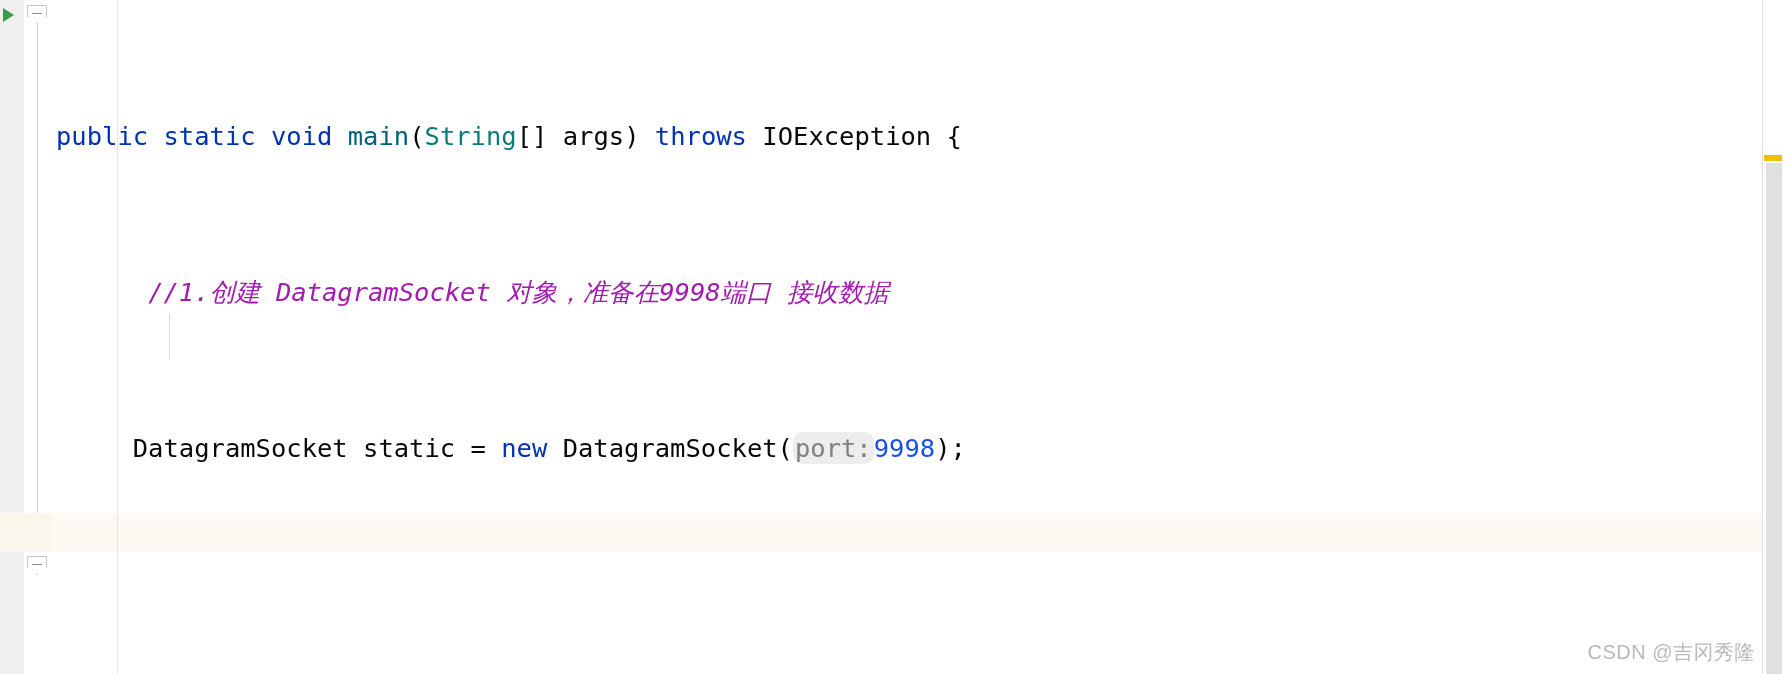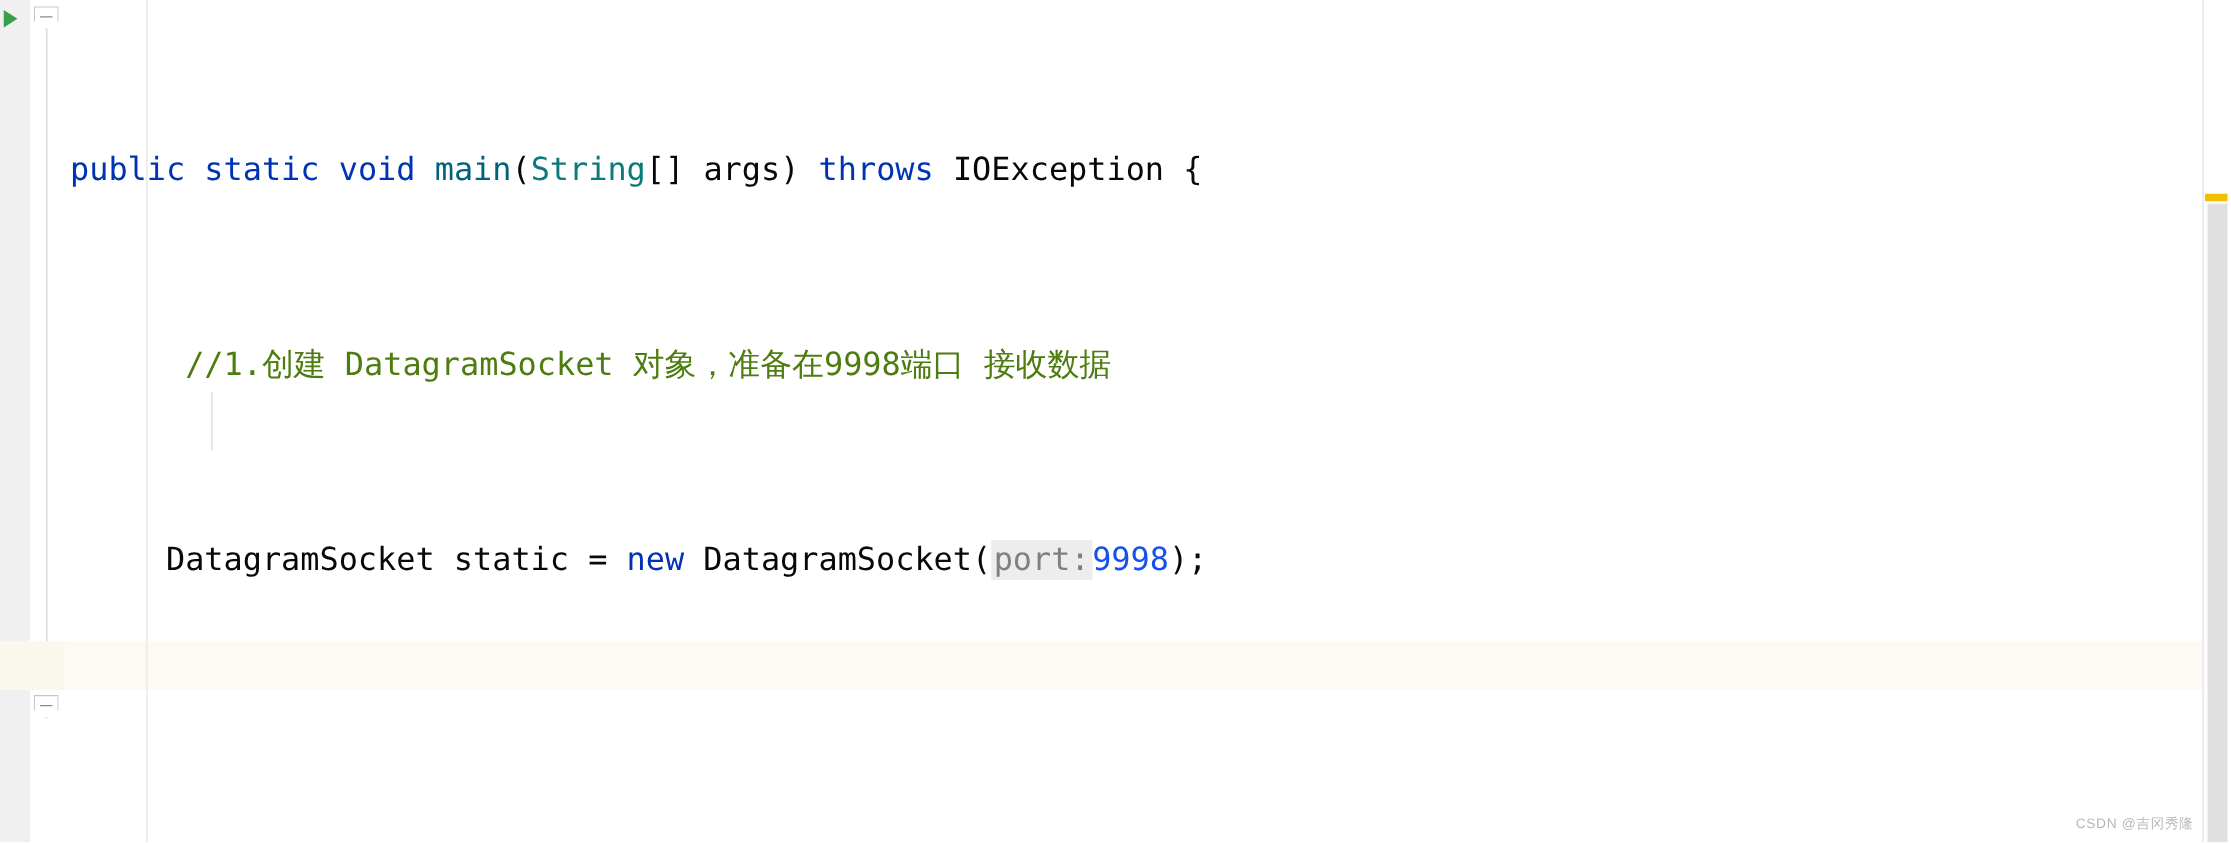--- a/index.html
+++ b/index.html
@@ -147,26 +147,26 @@
     height: 39px;
     padding-left: 4px;
   }
 
   
   .kw       { color: #0033b3; }          
   .type-t   { color: #0b7a7a; }          
   .fnname   { color: #00627a; }          
   .plain    { color: #080808; }          
   .num      { color: #1750eb; }  
-  .comment  { color: #4d7c0f; }
+  .comment  { color: #a21caf; font-style: italic; }
 
   .hint {
     background: #ededed;
     color: #808080;
-    border-radius: 0;
+    border-radius: 10px;
     padding: 1px 2px;
     font-style: normal;
   }
 
   
   .scroll-track {
     position: absolute;
     right: 0;
     top: 0;
     width: 22px;
@@ -191,21 +191,21 @@
     height: 6px;
     background: #f0c000;
   }
 
   
   .watermark {
     position: absolute;
     right: 30px;
     bottom: 8px;
     font-family: "Liberation Sans", sans-serif;
-    font-size: 11px;
+    font-size: 20px;
     color: #b9b9b9;
     letter-spacing: 0.5px;
   }
 </style>
 </head>
 <body>
 
 <div class="editor">
 
   <div class="gutter"></div>

